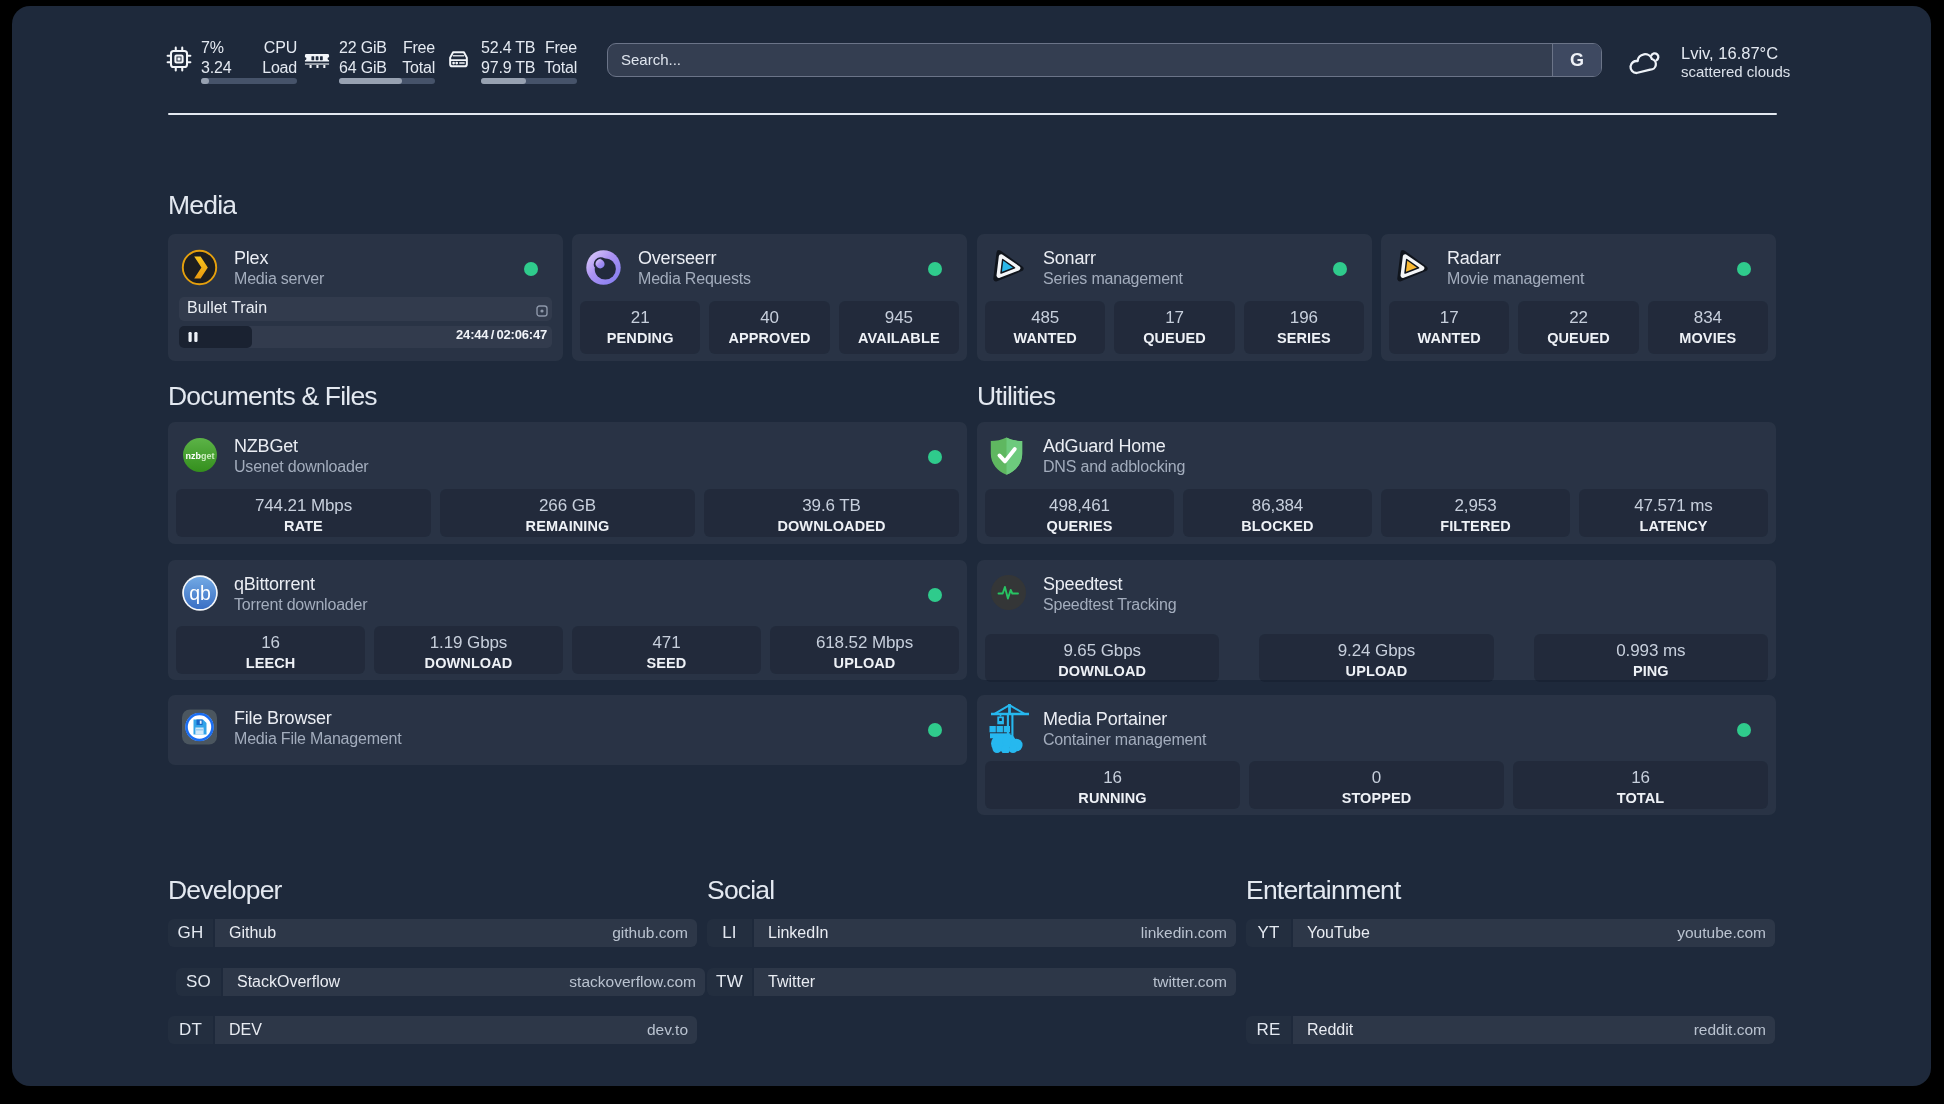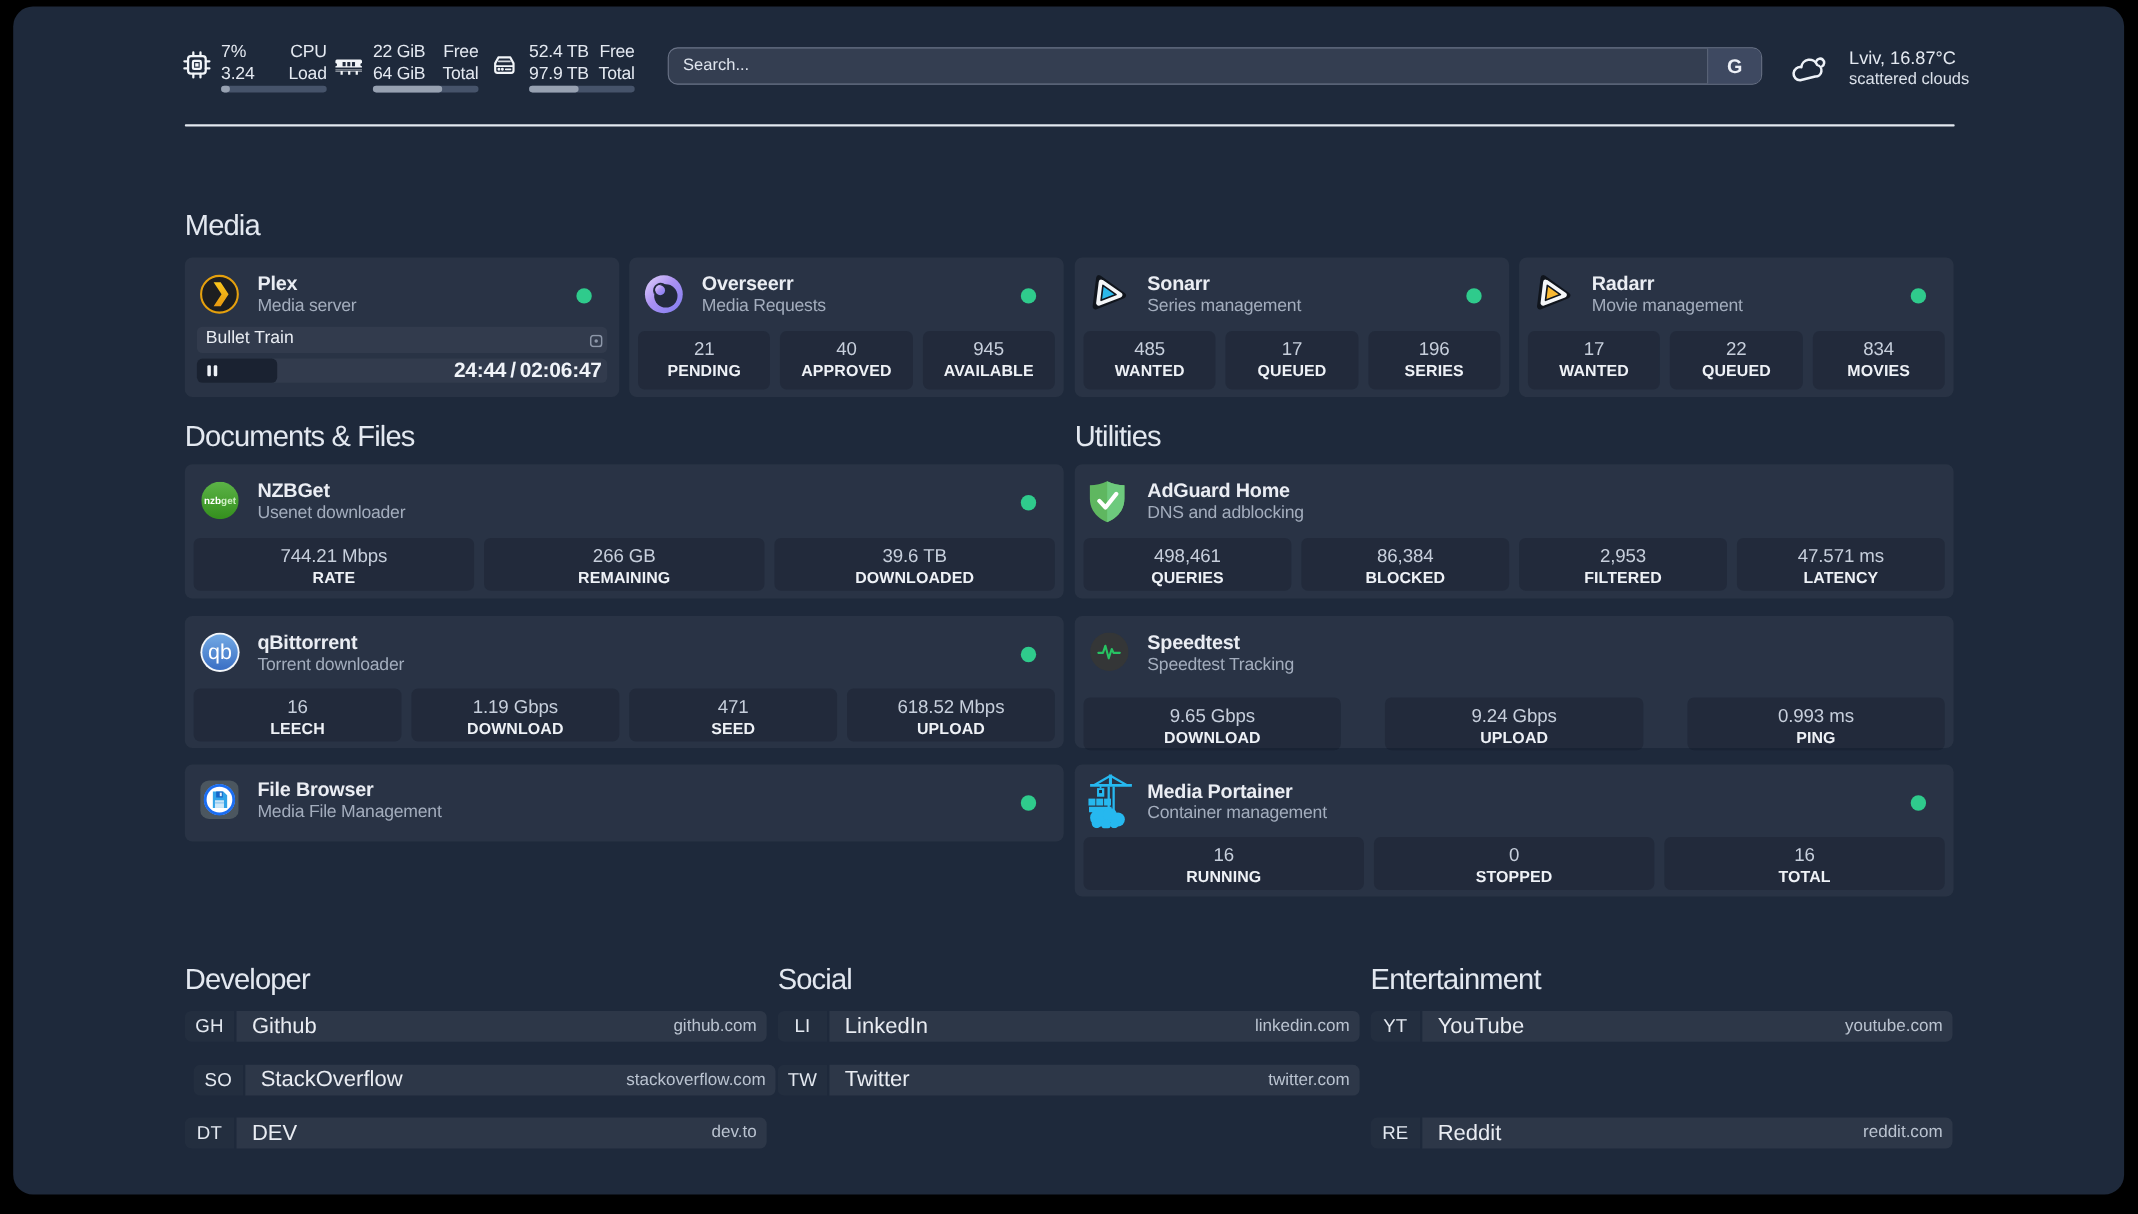--- a/index.html
+++ b/index.html
@@ -24,37 +24,37 @@
 .weather .l1 { font-size:16.5px; line-height:20px; }
 .weather .l2 { font-size:15px; line-height:18px; color:#dbe1ea; }
 
 .divider { position:absolute; left:156px; top:107px; width:1609px; height:2px; background:#e3e8f0; border-radius:1px; }
 
 
 h2.sec { position:absolute; font-size:26.5px; line-height:28px; font-weight:500; color:#e3e8f0; letter-spacing:-0.8px; }
 
 .card { position:absolute; background:rgba(255,255,255,0.05); border-radius:7px; }
 .card .icon { position:absolute; left:13px; top:15px; }
-.card .title { position:absolute; left:66px; top:14px; font-size:18px; line-height:21px; color:#eaedf3; font-weight:700; letter-spacing:-0.2px; }
+.card .title { position:absolute; left:66px; top:14px; font-size:18px; line-height:21px; color:#eaedf3; font-weight:400; letter-spacing:-0.2px; }
 .card .subtitle { position:absolute; left:66px; top:35px; font-size:16px; line-height:19px; color:#a3adbd; letter-spacing:-0.2px; }
 .card .dot { position:absolute; width:14px; height:14px; border-radius:50%; background:#2fcb8c; top:28px; }
 .stats { position:absolute; left:8px; right:8px; display:flex; gap:9px; }
 .stats .sb { flex:1; background:rgba(10,15,26,0.22); border-radius:6px; text-align:center; }
 .stats .num { font-size:17px; line-height:20px; color:#c7cfdc; margin-top:7px; letter-spacing:-0.1px; }
 .stats .lab { font-size:14.5px; line-height:17px; color:#eef1f6; font-weight:700; margin-top:2px; letter-spacing:0.1px; }
 
 
 .prow { position:absolute; left:11px; right:11px; background:rgba(255,255,255,0.045); border-radius:5px; }
-.ptime { position:absolute; right:5px; top:1px; font-size:19px; font-weight:600; color:#f0f3f8; letter-spacing:-0.2px; }
+.ptime { position:absolute; right:5px; top:1px; font-size:13px; font-weight:600; color:#f0f3f8; letter-spacing:-0.2px; }
 
 
 .bm { position:absolute; height:28px; display:flex; }
 .bm .ab { width:45px; margin-right:2px; background:rgba(255,255,255,0.025); border-radius:6px 0 0 6px; display:flex; align-items:center; justify-content:center; font-size:17px; color:#e3e8f0; letter-spacing:0.2px; }
 .bm .bd { flex:1; background:rgba(255,255,255,0.065); border-radius:0 6px 6px 0; display:flex; align-items:center; justify-content:space-between; padding:0 9px 0 14px; }
-.bm .nm { font-size:20px; color:#e9ecf2; }
+.bm .nm { font-size:16px; color:#e9ecf2; }
 .bm .url { font-size:15.5px; color:#bac3d0; }
 </style>
 </head>
 <body>
 <div class="app">
 
   <div class="res" style="left:154px; top:32px;">
     <div class="ric" style="margin-top:8px;"><svg width="26" height="26" viewBox="0 0 24 24" fill="none" stroke="#f2f5f9" stroke-width="1.9" stroke-linecap="round">
           <path d="M9 1.5v3M15 1.5v3M9 19.5v3M15 19.5v3M1.5 9h3M1.5 15h3M19.5 9h3M19.5 15h3"></path>
           <rect x="4.6" y="4.6" width="14.8" height="14.8" rx="2.4"></rect>

